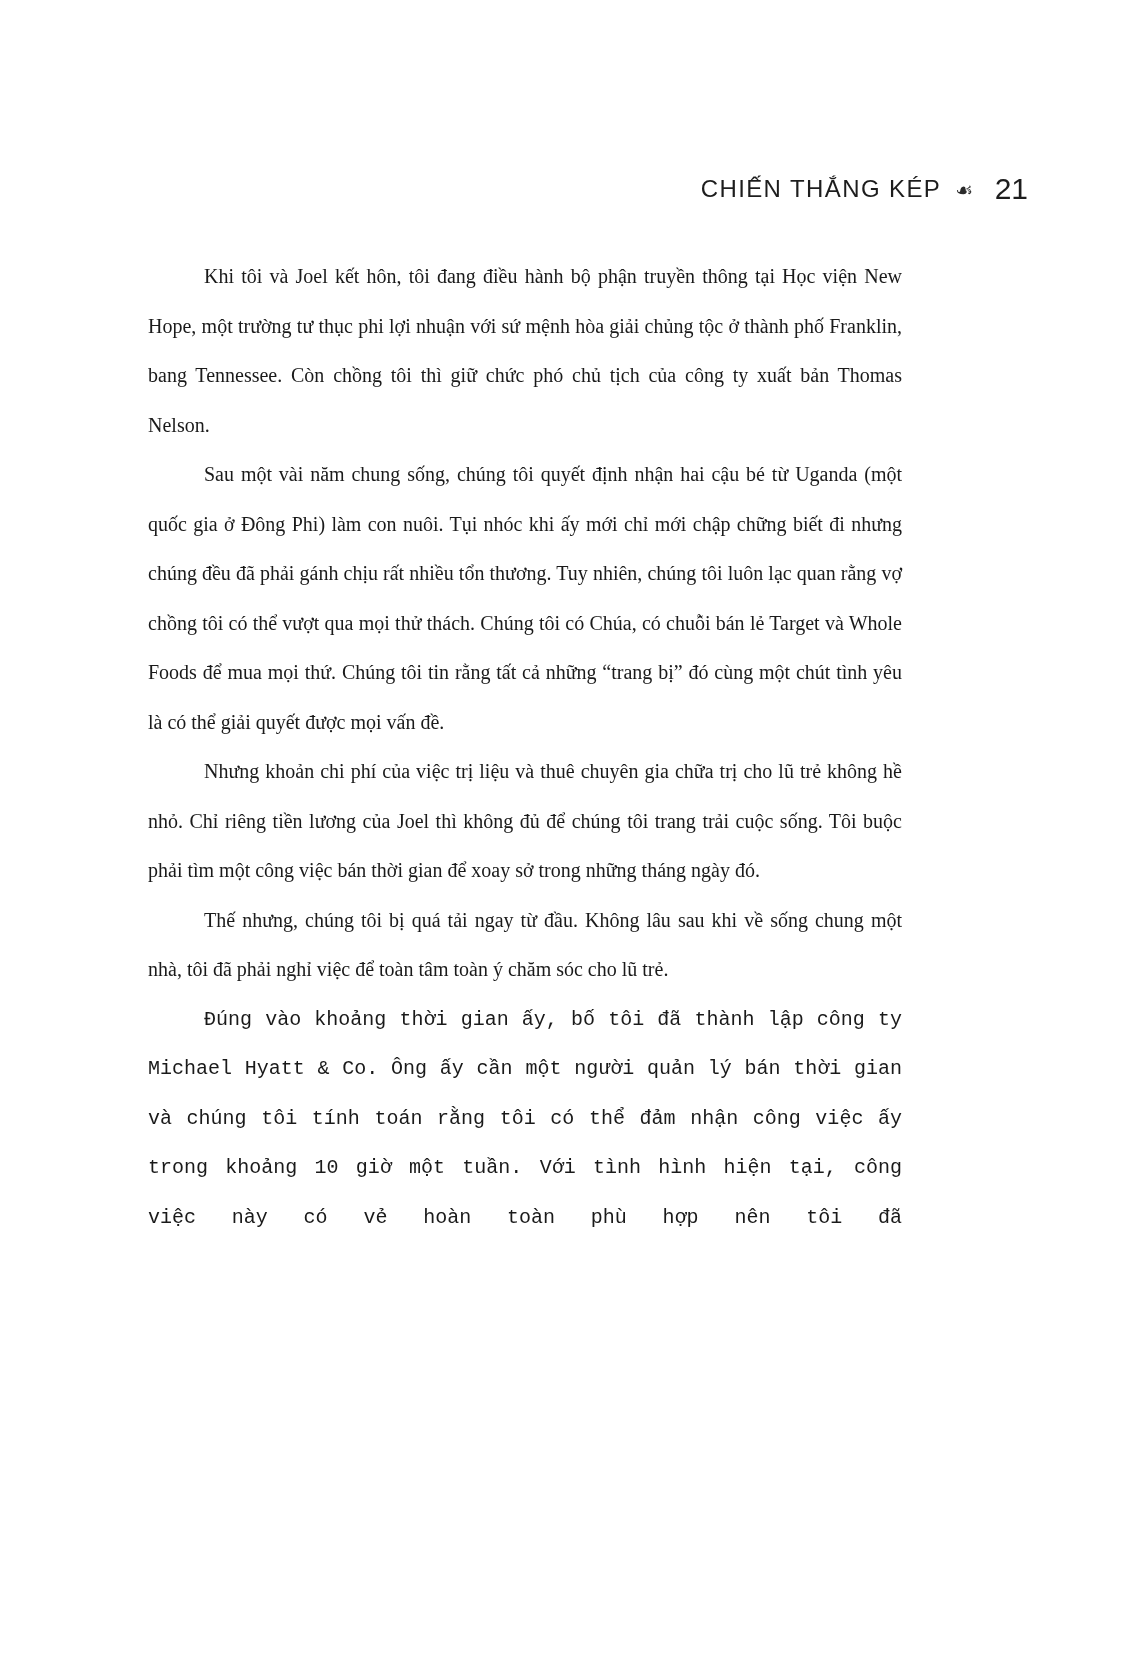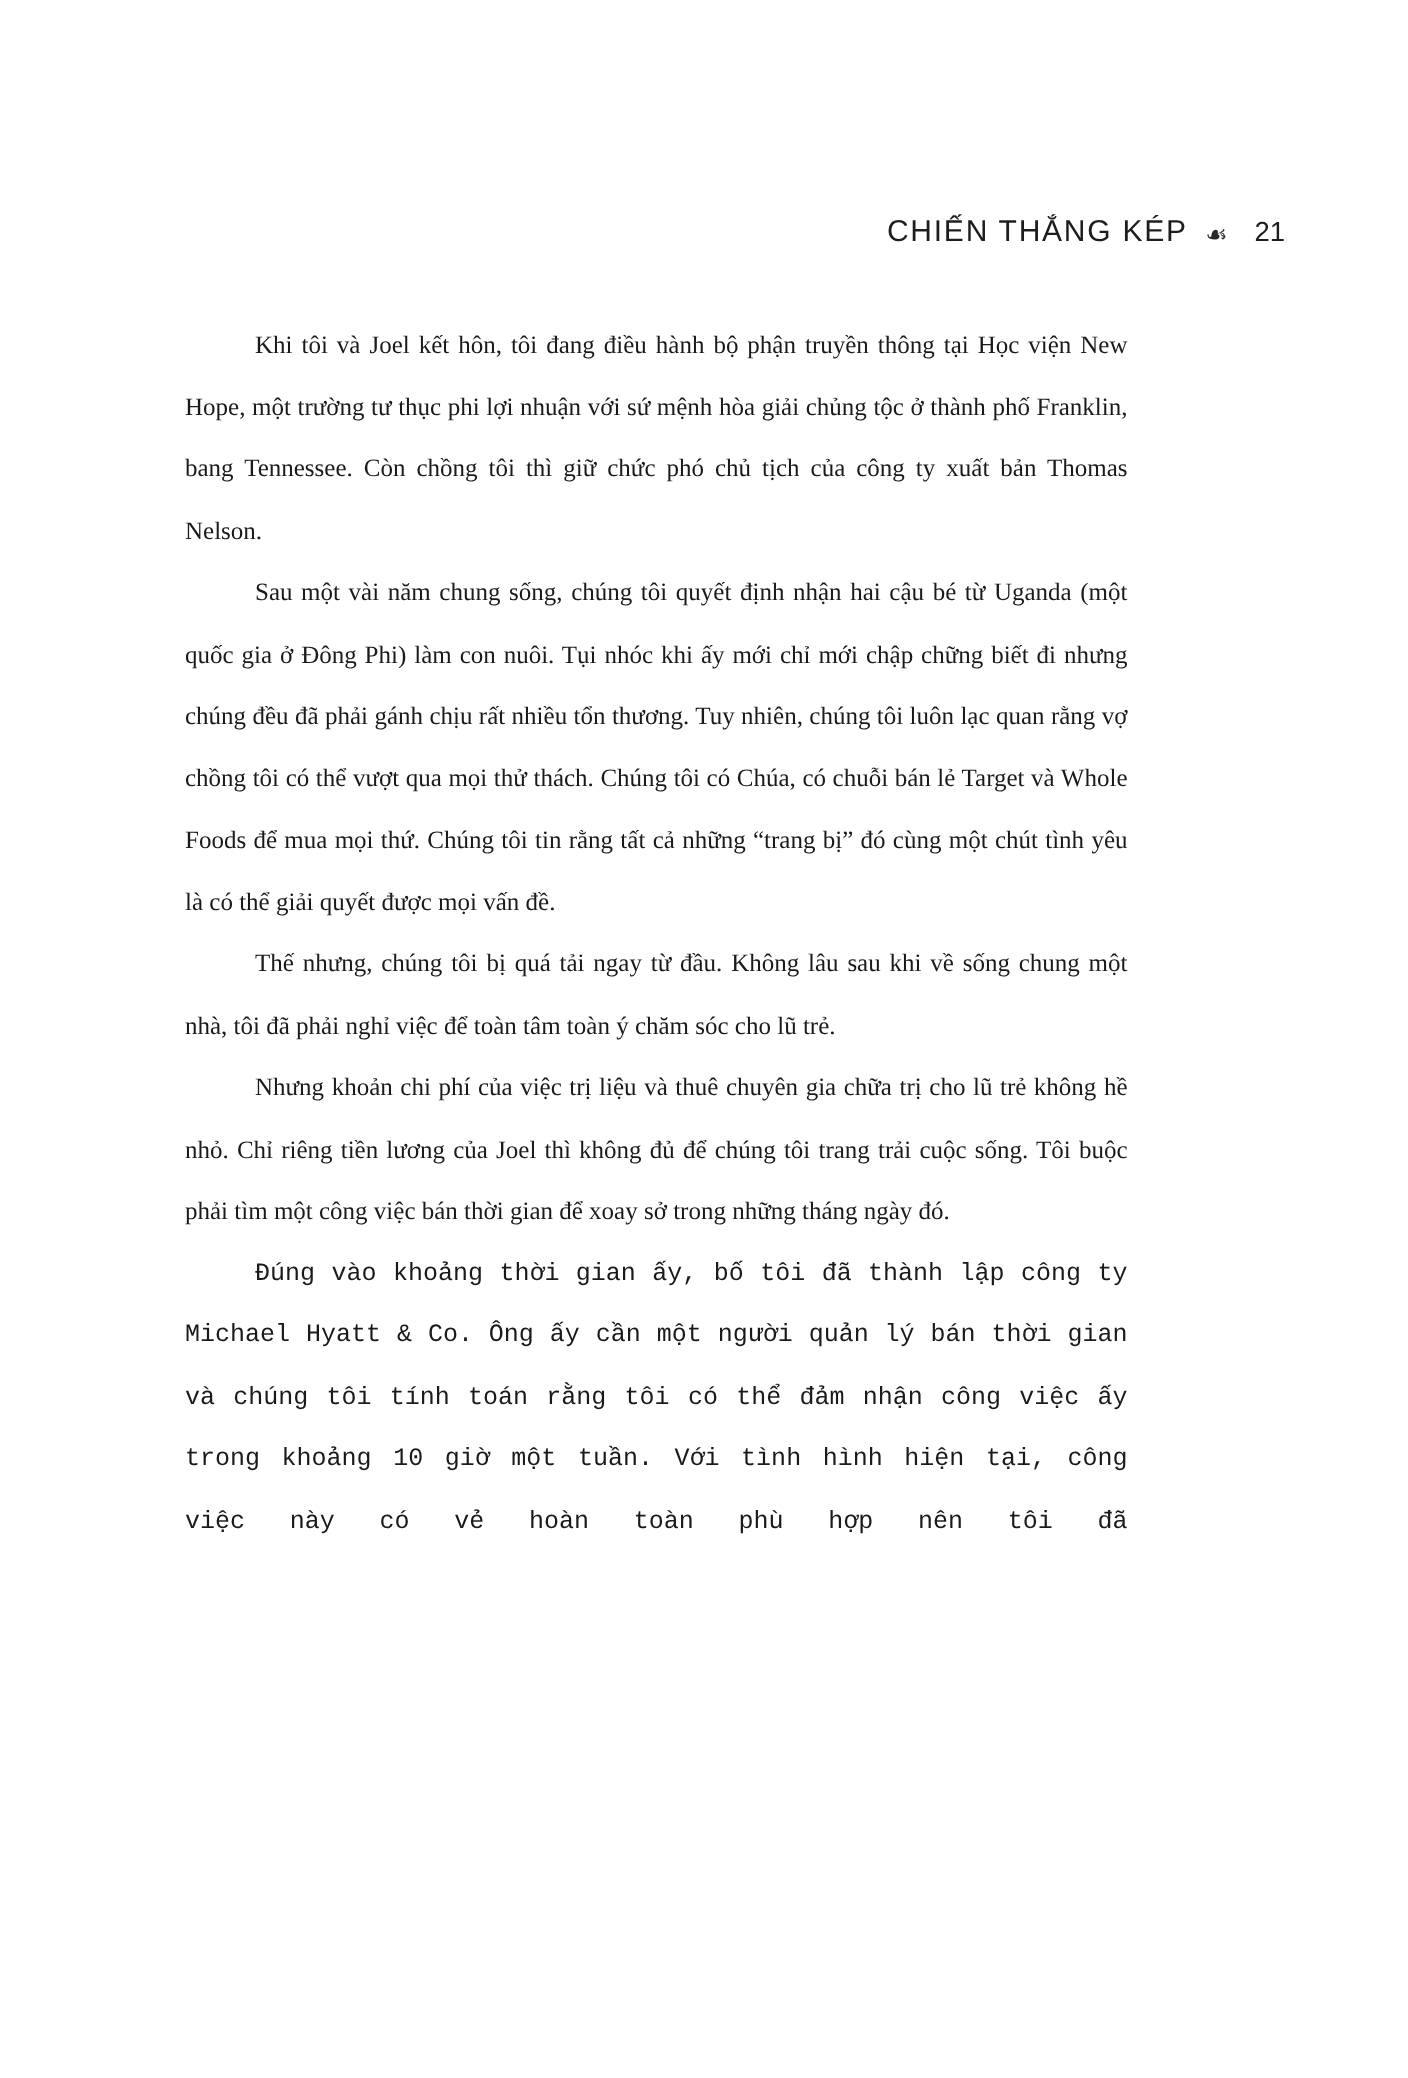--- a/index.html
+++ b/index.html
@@ -41,21 +41,21 @@
   .running-head .rh-title {
     font-weight: 400;
   }
   .running-head .rh-orn {
     font-size: 20px;
     color: #2a2a2a;
     position: relative;
     top: 1px;
   }
   .running-head .rh-page {
-    font-size: 22px;
+    font-size: 30px;
     letter-spacing: 0;
     padding-left: 6px;
   }
   .body-text {
     position: absolute;
     top: 212px;
     left: 148px;
     width: 754px;
   }
   .body-text p {
@@ -79,18 +79,18 @@
 
   <div class="running-head">
     <span class="rh-title">CHIẾN THẮNG KÉP</span>
     <span class="rh-orn">☙</span>
     <span class="rh-page">21</span>
   </div>
 
   <div class="body-text">
     <p>Khi tôi và Joel kết hôn, tôi đang điều hành bộ phận truyền thông tại Học viện New Hope, một trường tư thục phi lợi nhuận với sứ mệnh hòa giải chủng tộc ở thành phố Franklin, bang Tennessee. Còn chồng tôi thì giữ chức phó chủ tịch của công ty xuất bản Thomas Nelson.</p>
     <p>Sau một vài năm chung sống, chúng tôi quyết định nhận hai cậu bé từ Uganda (một quốc gia ở Đông Phi) làm con nuôi. Tụi nhóc khi ấy mới chỉ mới chập chững biết đi nhưng chúng đều đã phải gánh chịu rất nhiều tổn thương. Tuy nhiên, chúng tôi luôn lạc quan rằng vợ chồng tôi có thể vượt qua mọi thử thách. Chúng tôi có Chúa, có chuỗi bán lẻ Target và Whole Foods để mua mọi thứ. Chúng tôi tin rằng tất cả những “trang bị” đó cùng một chút tình yêu là có thể giải quyết được mọi vấn đề.</p>
+    <p>Nhưng khoản chi phí của việc trị liệu và thuê chuyên gia chữa trị cho lũ trẻ không hề nhỏ. Chỉ riêng tiền lương của Joel thì không đủ để chúng tôi trang trải cuộc sống. Tôi buộc phải tìm một công việc bán thời gian để xoay sở trong những tháng ngày đó.</p>
     <p>Thế nhưng, chúng tôi bị quá tải ngay từ đầu. Không lâu sau khi về sống chung một nhà, tôi đã phải nghỉ việc để toàn tâm toàn ý chăm sóc cho lũ trẻ.</p>
-    <p>Nhưng khoản chi phí của việc trị liệu và thuê chuyên gia chữa trị cho lũ trẻ không hề nhỏ. Chỉ riêng tiền lương của Joel thì không đủ để chúng tôi trang trải cuộc sống. Tôi buộc phải tìm một công việc bán thời gian để xoay sở trong những tháng ngày đó.</p>
     <p>Đúng vào khoảng thời gian ấy, bố tôi đã thành lập công ty Michael Hyatt &amp; Co. Ông ấy cần một người quản lý bán thời gian và chúng tôi tính toán rằng tôi có thể đảm nhận công việc ấy trong khoảng 10 giờ một tuần. Với tình hình hiện tại, công việc này có vẻ hoàn toàn phù hợp nên tôi đã</p>
   </div>
 
 </div>
 
 </body></html>

